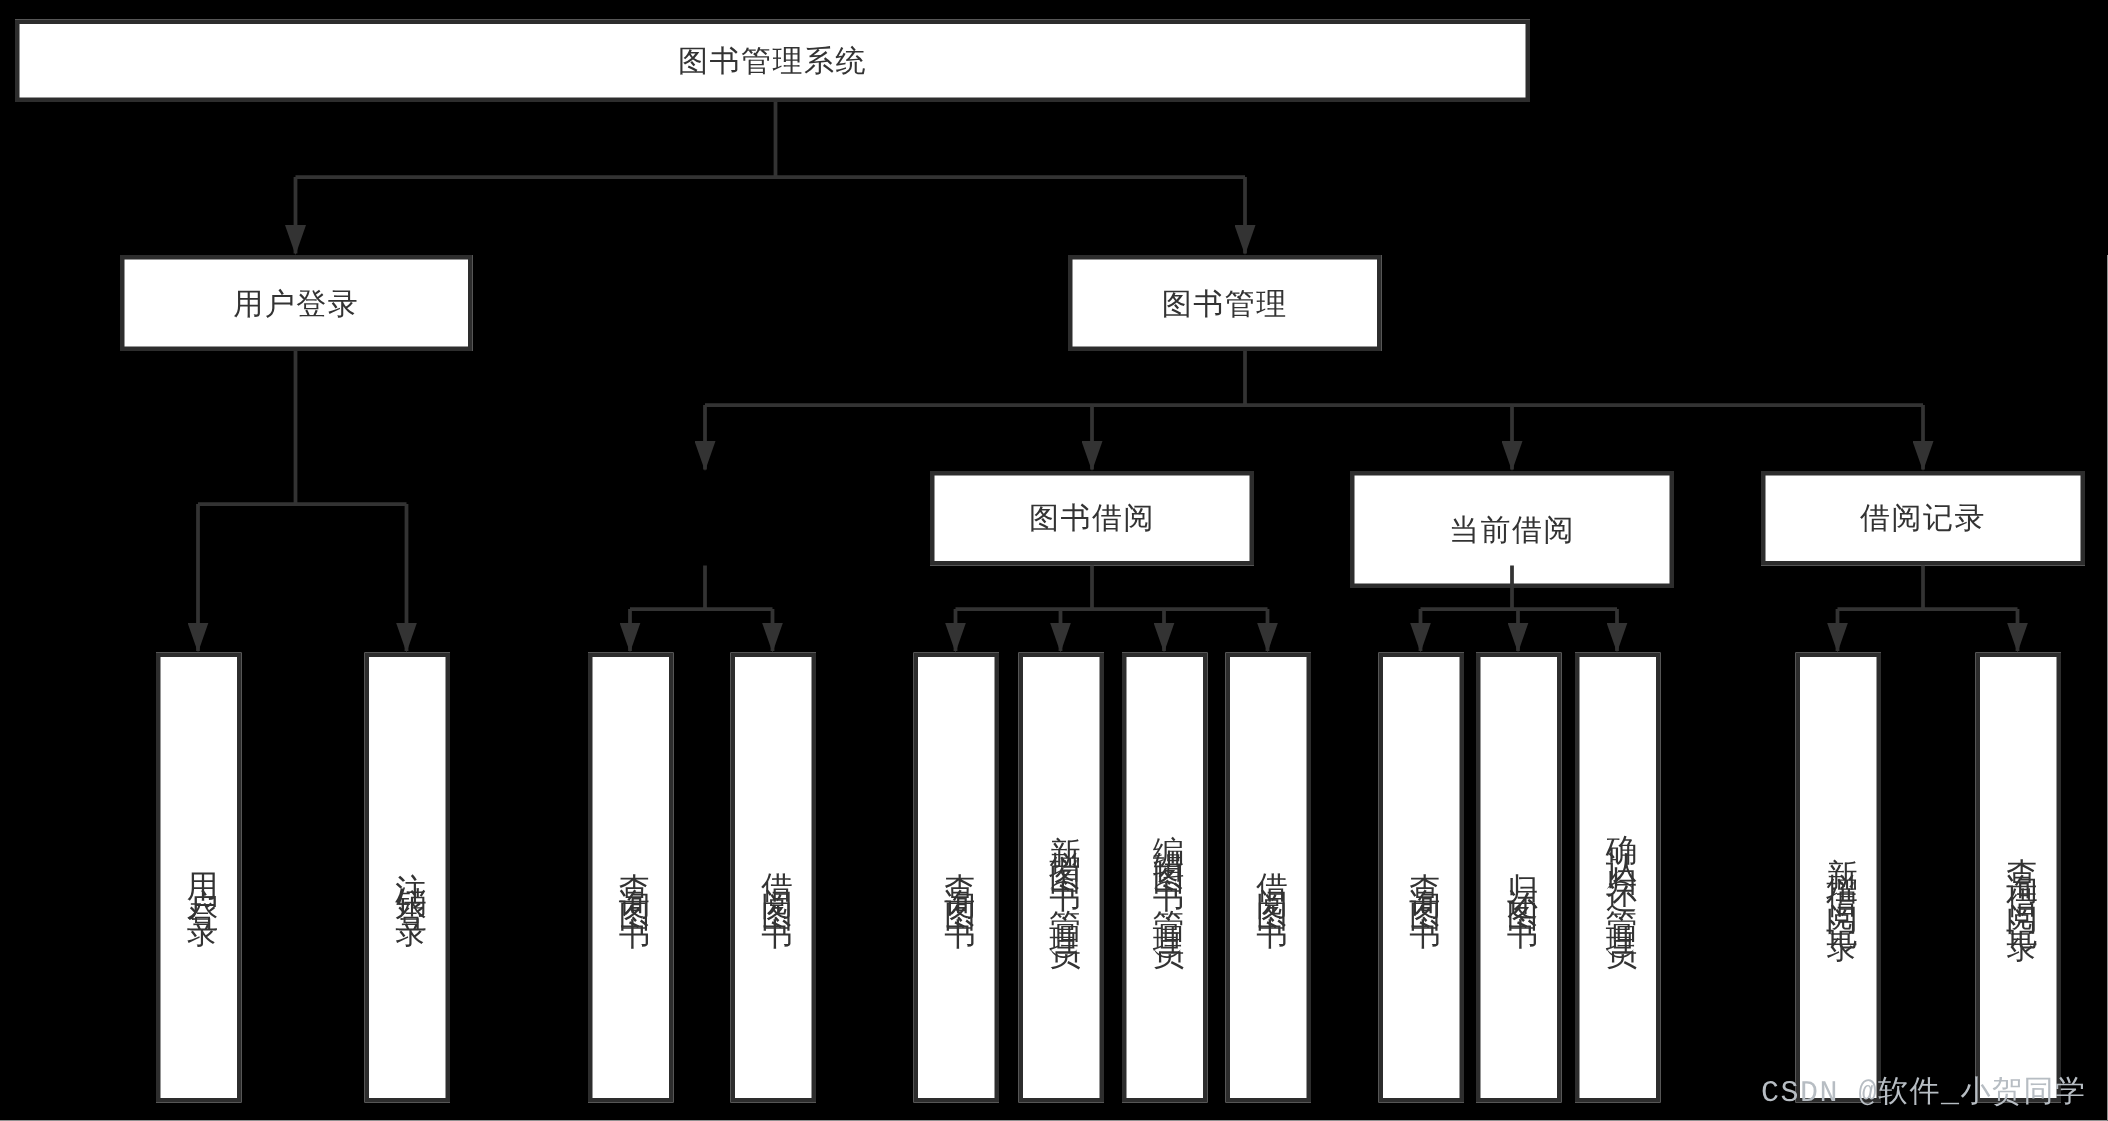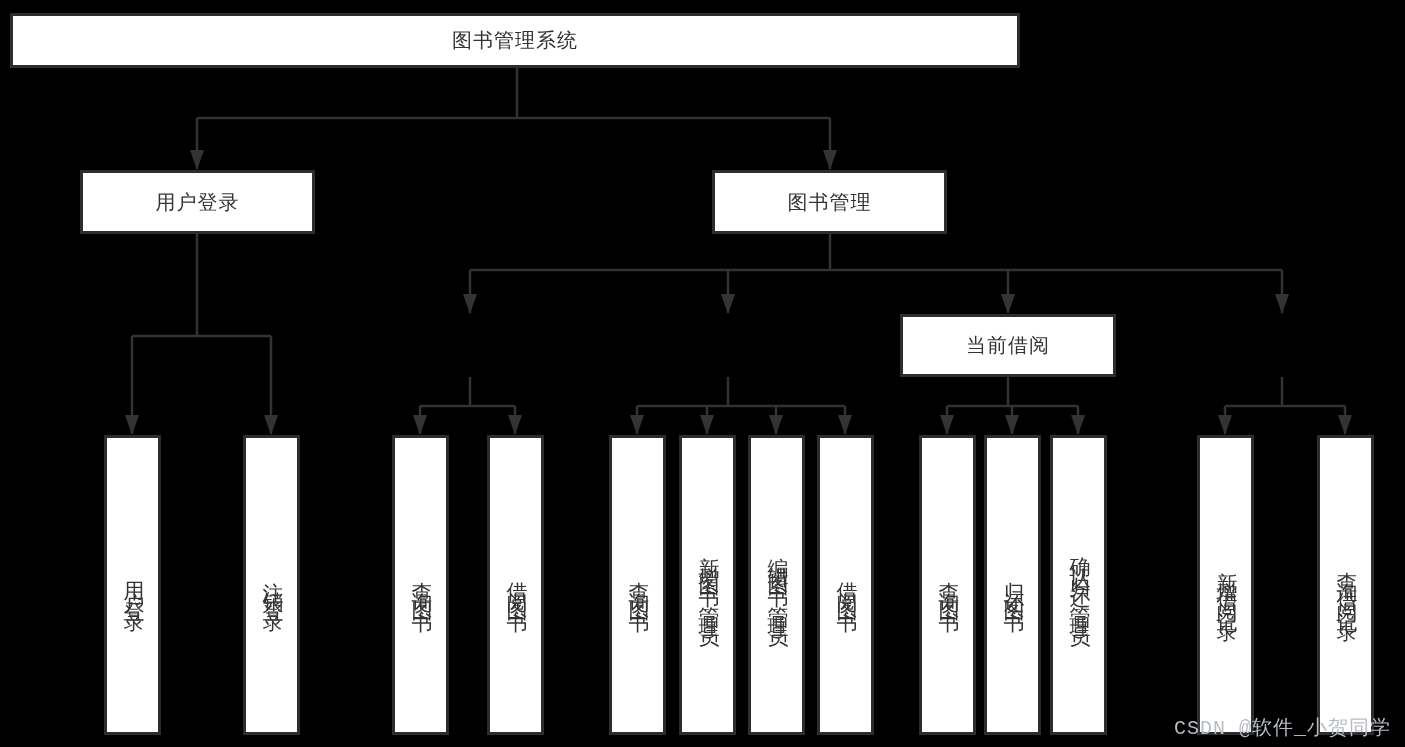--- a/index.html
+++ b/index.html
@@ -29,26 +29,32 @@
 
 <div class="stage">
 
   <div class="node h" style="left:10px;top:13px;width:1010px;height:55px">
     <span>图书管理系统</span>
   </div>
 
   <div class="node h" style="left:80px;top:170px;width:235px;height:64px">
     <span>用户登录</span>
   </div>
-  <div class="node h" style="left:712px;top:170px;width:235px;height:64px">
+  <div class="node h" style="left:712px;top:170px;width:209px;height:64px">
     <span>图书管理</span>
   </div>
 
-  <div class="node h" style="left:900px;top:314px;width:216px;height:63px">
+  <div class="node h" style="left:620px;top:314px;width:216px;height:63px">
+    <span>图书借阅</span>
+  </div>
+  <div class="node h" style="left:900px;top:314px;width:216px;height:78px">
     <span>当前借阅</span>
+  </div>
+  <div class="node h" style="left:1174px;top:314px;width:216px;height:63px">
+    <span>借阅记录</span>
   </div>
 
   <div class="node v" style="left:104px;top:435px;width:57px;height:300px">
     <span>用户登录</span>
   </div>
   <div class="node v" style="left:243px;top:435px;width:57px;height:300px">
     <span>注销登录</span>
   </div>
   <div class="node v" style="left:392px;top:435px;width:57px;height:300px">
     <span>查询图书</span>

